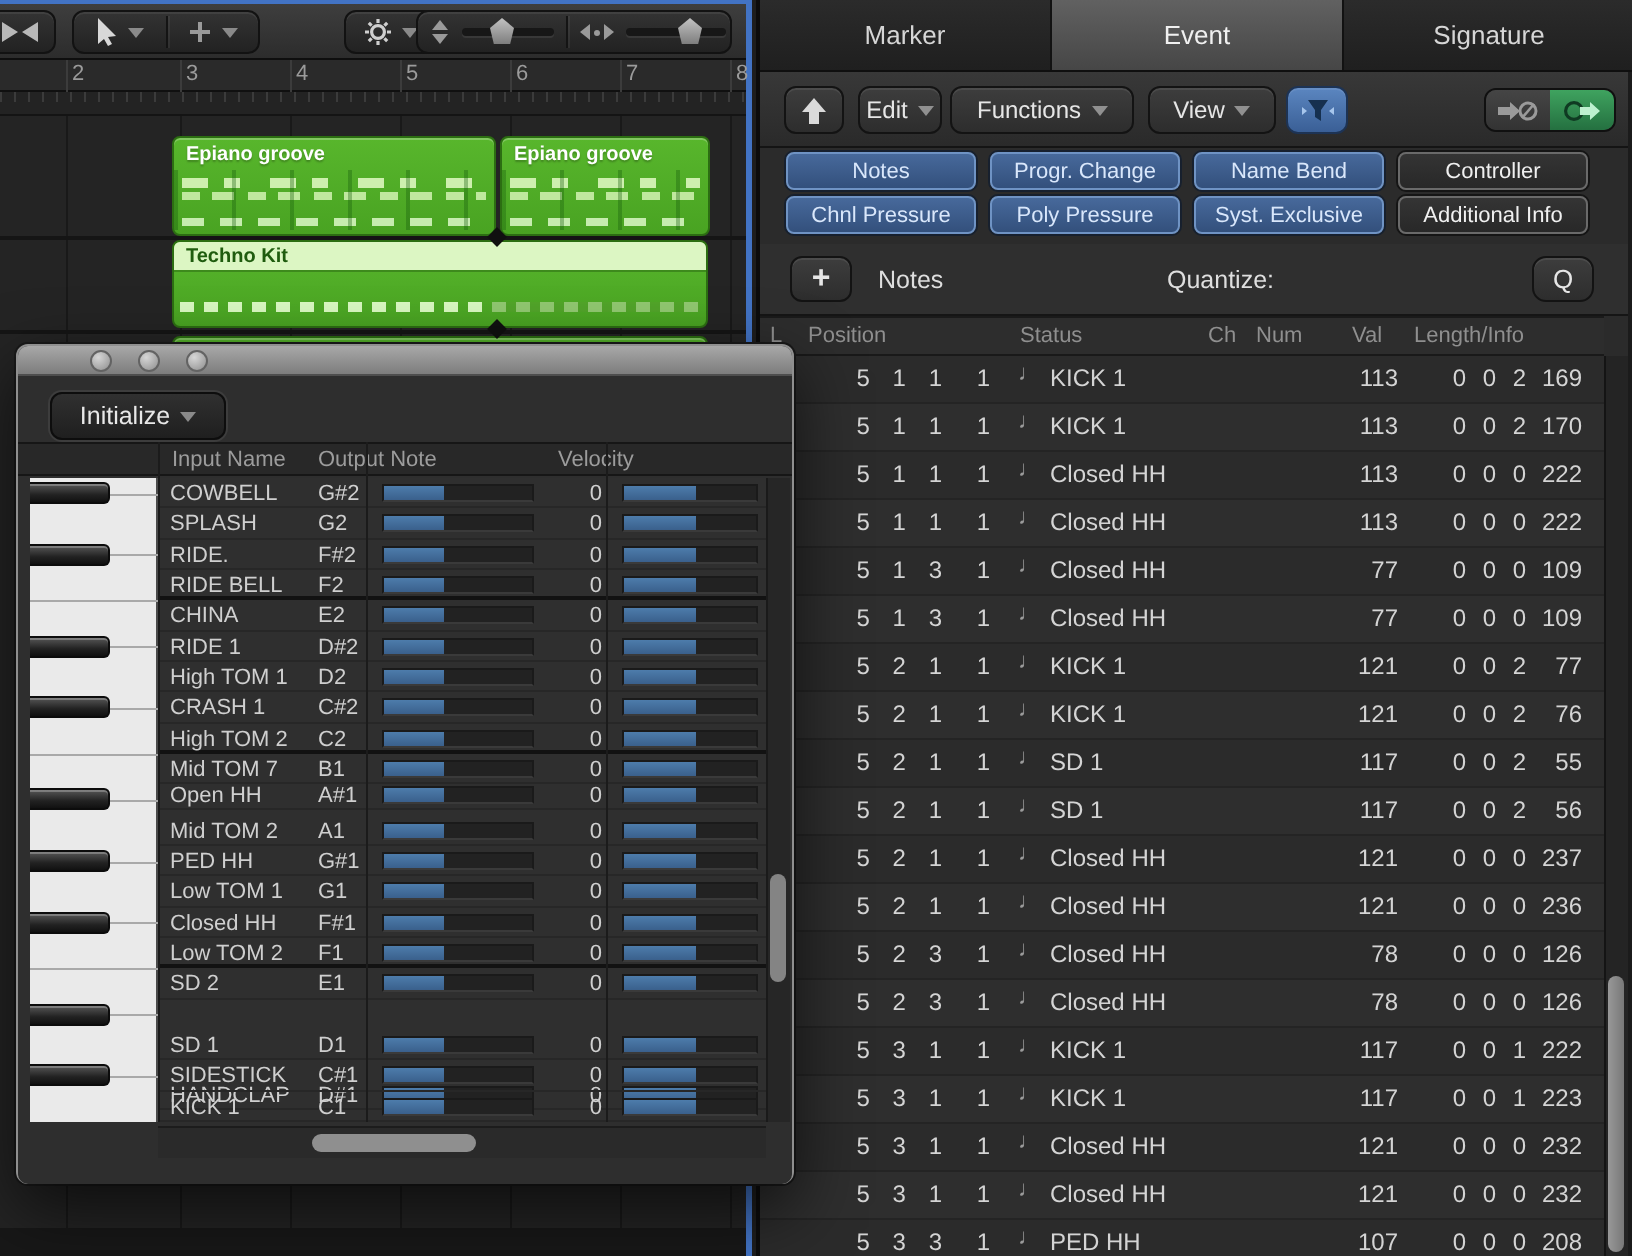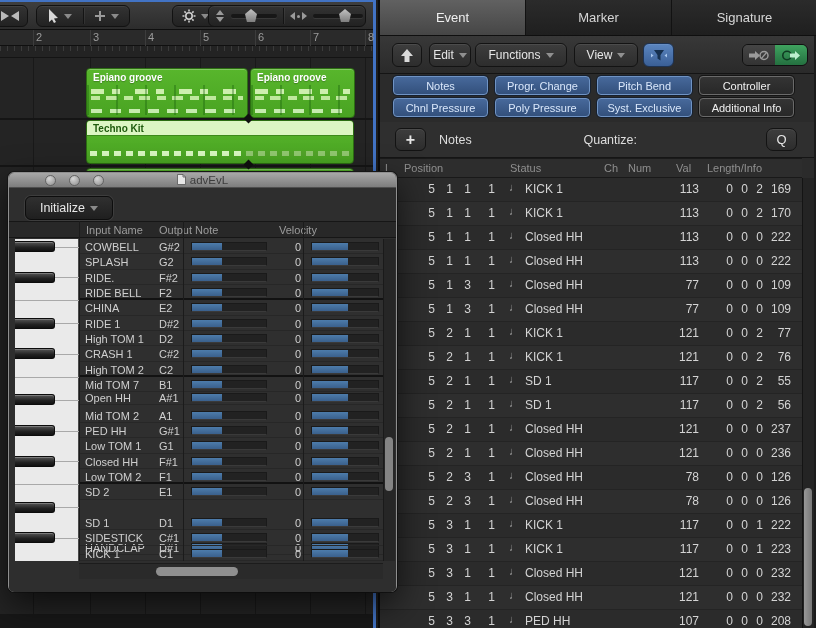--- a/index.html
+++ b/index.html
@@ -276,22 +276,22 @@
       </div>
       <div class="region" style="left:86px;top:110px;width:268px;height:8px;border-radius:4px 4px 0 0;"></div>
       <div class="junction-diamond" style="left:245px;top:57px;"></div>
       <div class="junction-diamond" style="left:245px;top:103px;"></div>
     </div>
     <div class="abs" id="arr-bottom"></div>
   </div>
 
   <div class="abs" id="events">
     <div class="abs" id="tabbar">
+        <div class="tab">Marker</div>
         <div class="tab active">Event</div>
-        <div class="tab">Marker</div>
         <div class="tab">Signature</div>
       </div>
 
     <div class="abs" id="ev-toolbar">
       <div class="ebtn" style="left:12px;width:30px;">
         <svg width="12" height="13" viewBox="0 0 12 13">
           <path d="M6 0 L12 7 H8.5 V13 H3.5 V7 H0 Z" fill="#dadada"></path>
         </svg>
       </div>
       <div class="ebtn" style="left:49px;width:42px;">
@@ -325,21 +325,21 @@
             <circle cx="6" cy="6.5" r="4.2" fill="none" stroke="#0f3a22" stroke-width="1.6"></circle>
             <path d="M9 4.5 H14 V2 L19 6.5 L14 11 V8.5 H9 Z" fill="#bdf0cf"></path>
           </svg>
         </div>
       </div>
     </div>
 
     <div class="abs" id="filters">
         <div class="fbtn on">Notes</div>
         <div class="fbtn on">Progr. Change</div>
-        <div class="fbtn on">Pitch Bend</div>
+        <div class="fbtn on">Name Bend</div>
         <div class="fbtn off">Controller</div>
         <div class="fbtn on">Chnl Pressure</div>
         <div class="fbtn on">Poly Pressure</div>
         <div class="fbtn on">Syst. Exclusive</div>
         <div class="fbtn off">Additional Info</div>
       </div>
 
     <div class="abs" id="quant-row">
       <div class="ebtn" id="add-btn">
         <span>+</span>
@@ -613,26 +613,20 @@
     <div class="abs" id="ev-scroll"></div>
     <div class="abs" id="ev-thumb"></div>
     <div class="abs" id="ev-rightedge"></div>
   </div>
 
   <div class="abs" id="plugin">
     <div class="abs" id="plg-title">
       <span class="tlight" style="left:36px"></span>
       <span class="tlight" style="left:60px"></span>
       <span class="tlight" style="left:84px"></span>
-      <div class="title">
-        <svg class="doc-ic" width="9" height="11" viewBox="0 0 9 11">
-          <path d="M0.5 0.5 H6 L8.5 3 V10.5 H0.5 Z" fill="#e7e7e7" stroke="#555" stroke-width="0.8"></path>
-          <path d="M6 0.5 V3 H8.5" fill="none" stroke="#555" stroke-width="0.8"></path>
-        </svg><span>advEvL</span>
-      </div>
     </div>
     <div class="abs" id="plg-body">
       <div class="abs" id="init-btn">
         <span>Initialize</span>
         <span class="caret"></span>
       </div>
       <div class="abs" id="plg-header">
         <span style="left:77px">Input Name</span>
         <span style="left:150px">Output Note</span>
         <span style="left:270px">Velocity</span>

